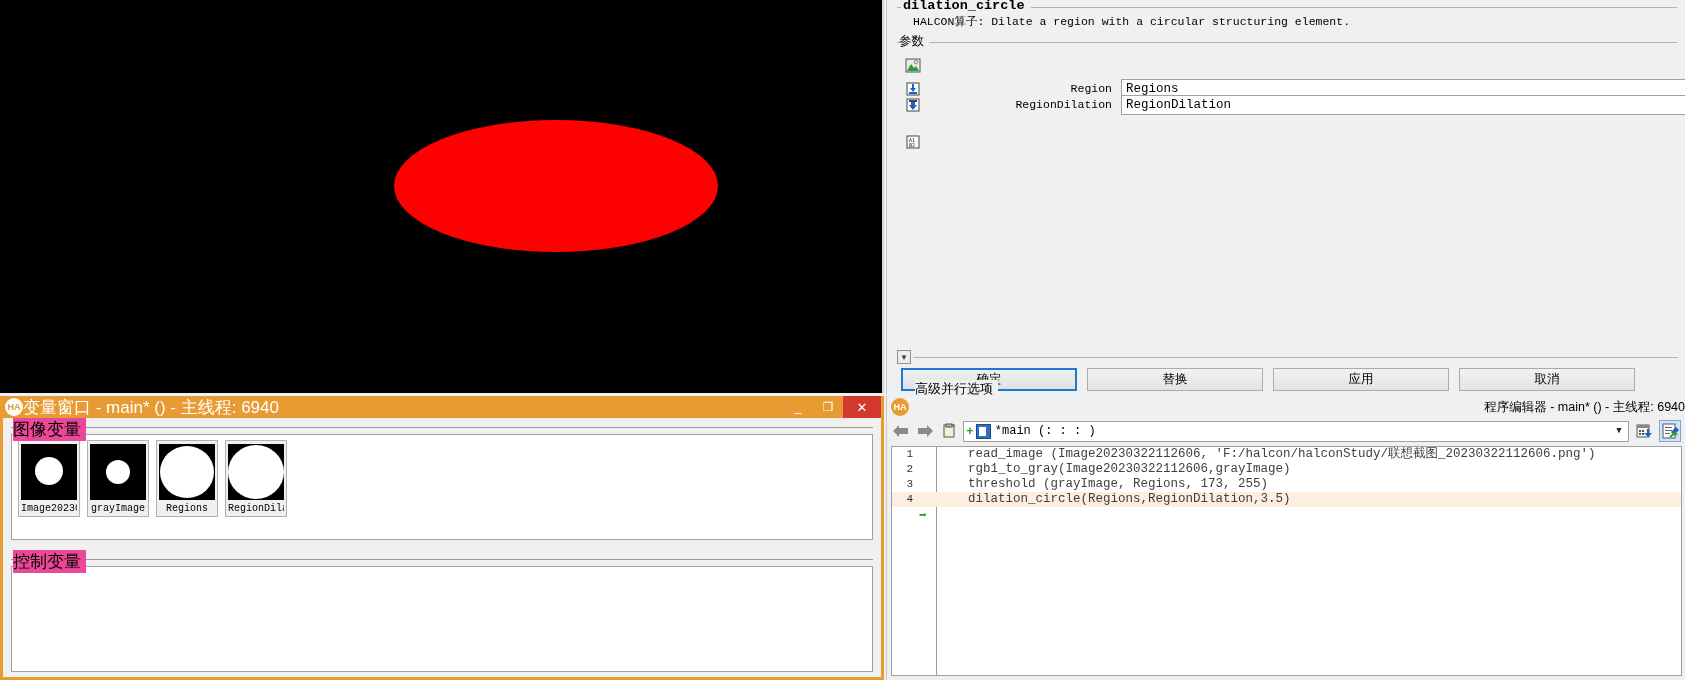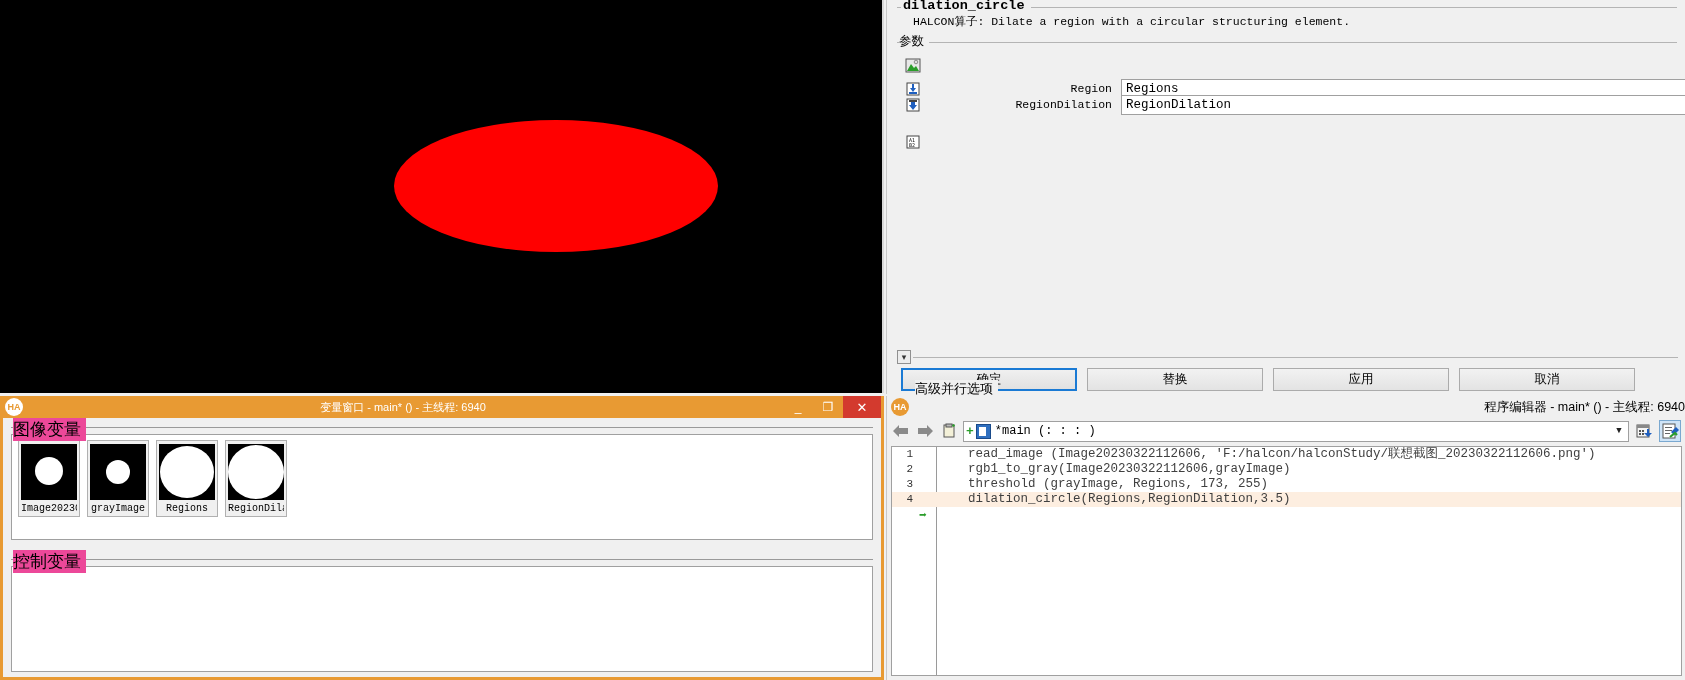--- a/index.html
+++ b/index.html
@@ -140,22 +140,22 @@
   }
   .titlebar .ha-logo {
     width: 18px; height: 18px; margin-left: 2px;
     border-radius: 50%;
     background: #ffffff;
     color: #e89a33; font-size: 9px; font-weight: bold;
     display: flex; align-items: center; justify-content: center;
     flex: none;
   }
   .titlebar .tb-title {
-    flex: 1; text-align: center;
-    font-size: 11px; color: #ffffff;
+    flex: 1; 
+    font-size: 17px; color: #ffffff;
     white-space: nowrap;
   }
   .tb-buttons { display: flex; align-items: center; flex: none; }
   .tb-btn {
     width: 30px; height: 22px;
     display: flex; align-items: center; justify-content: center;
     color: #fff; font-size: 12px; cursor: pointer;
   }
   .tb-btn.close { background: #d33a2e; width: 38px; font-size: 13px; }
 

